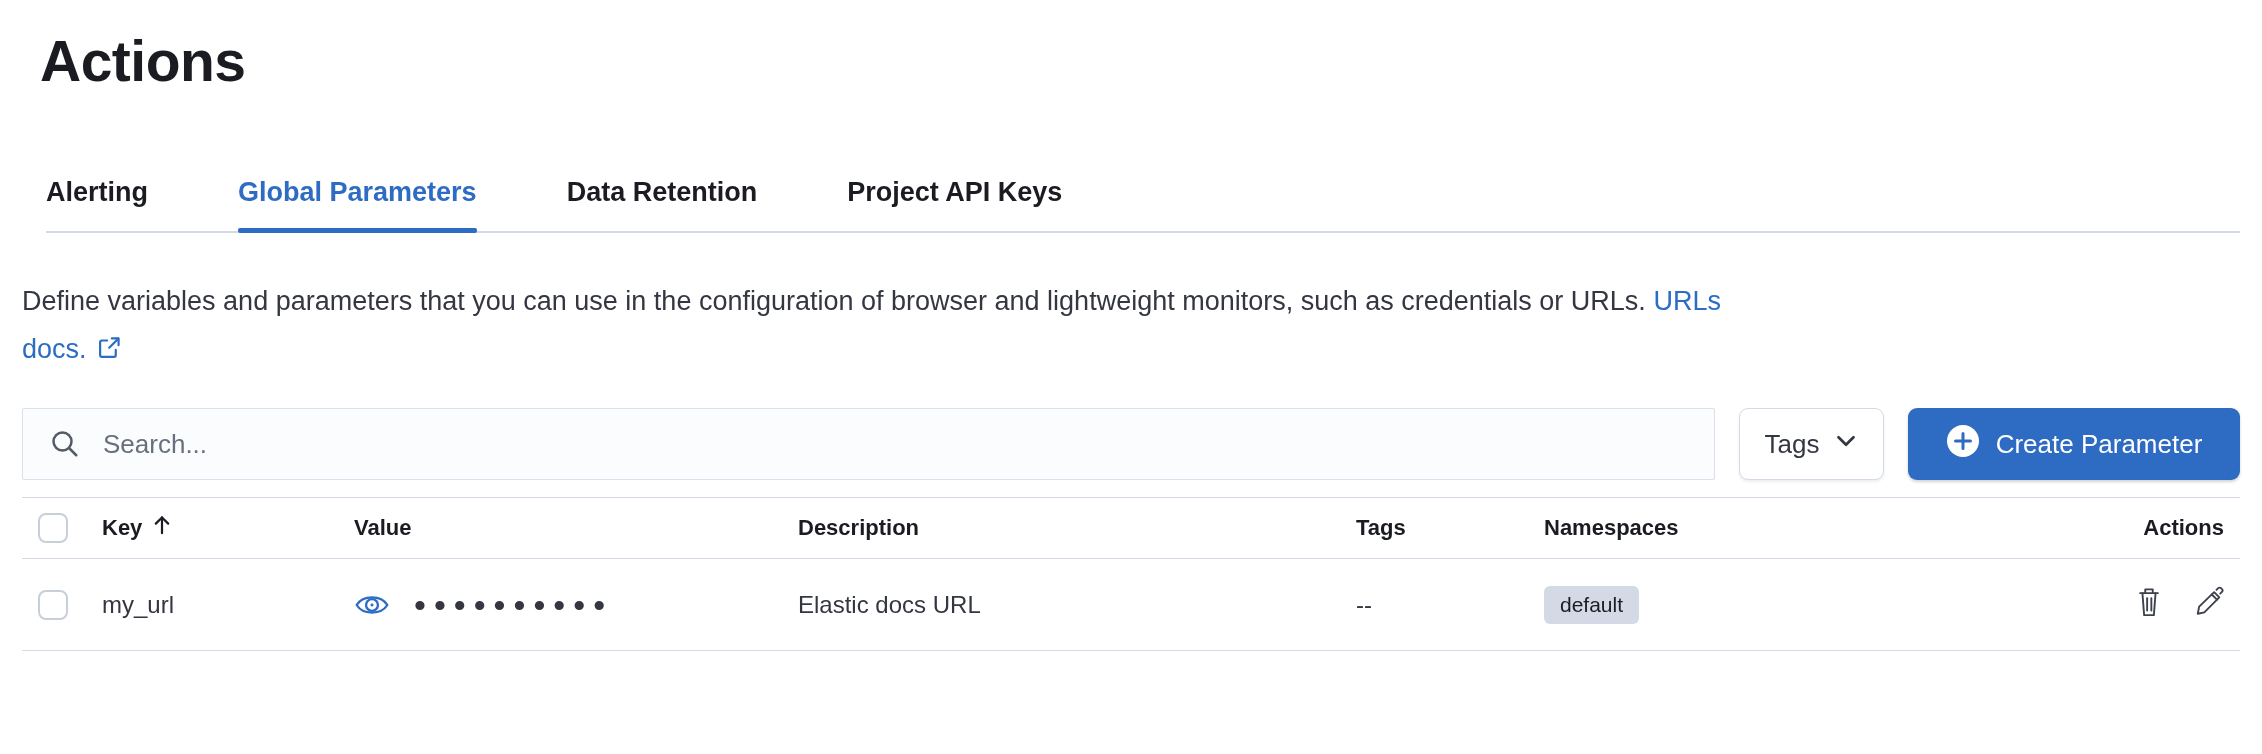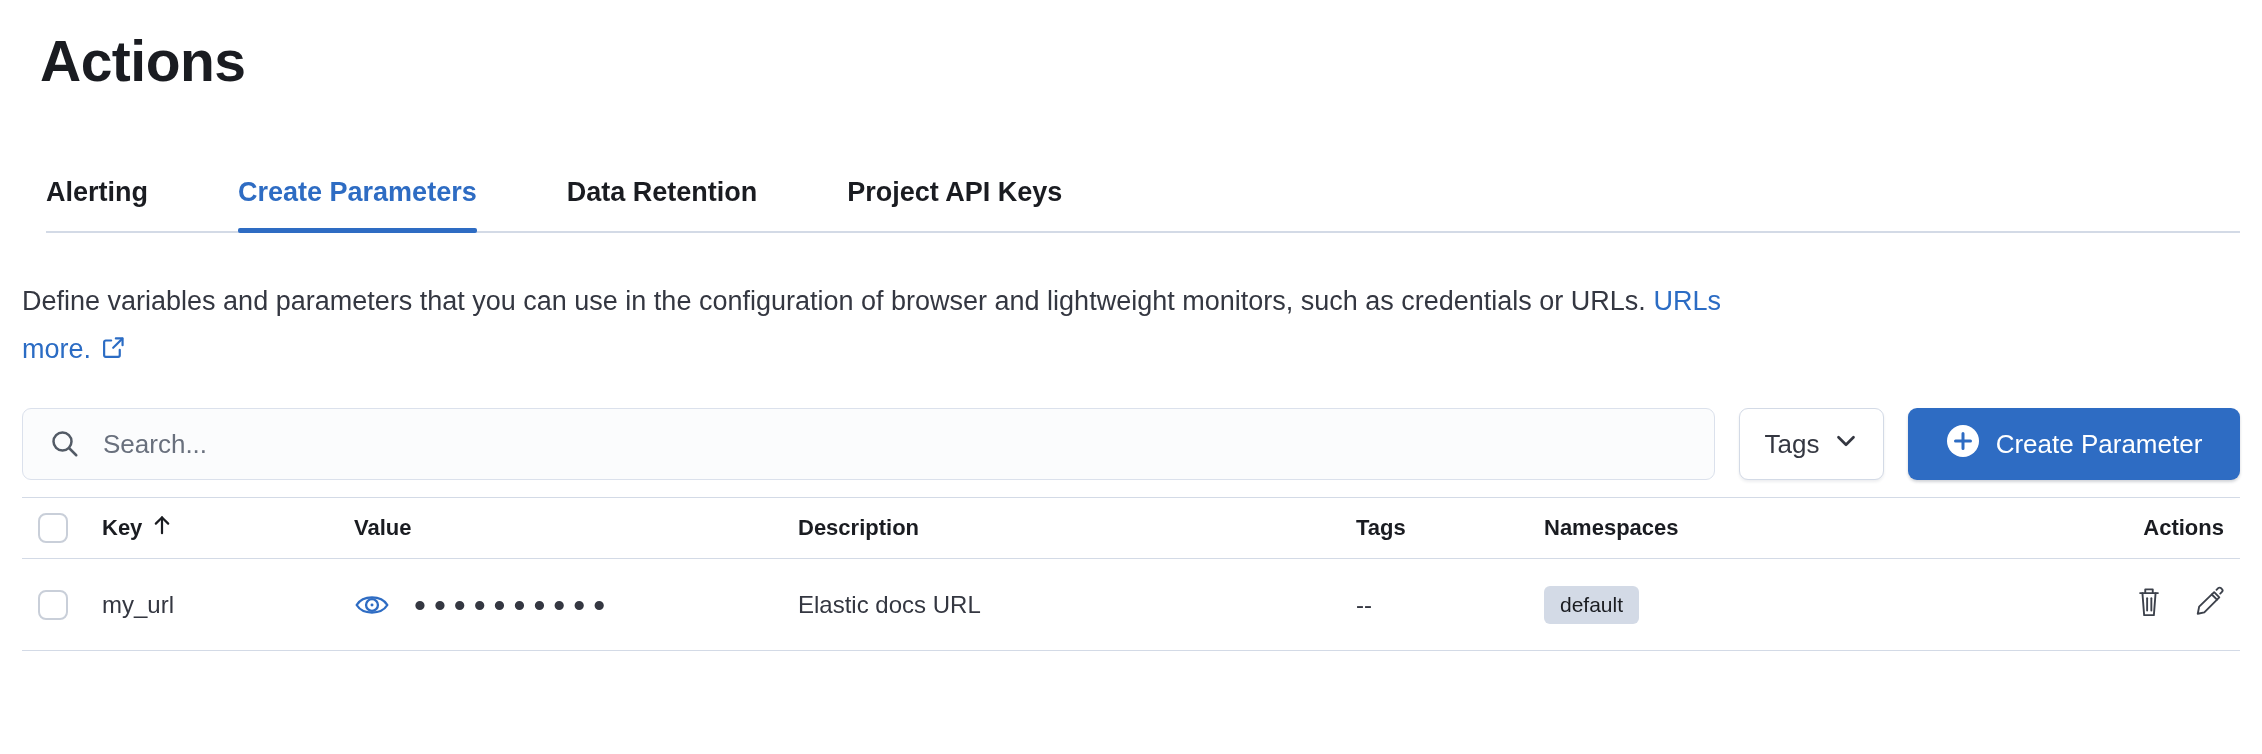--- a/index.html
+++ b/index.html
@@ -24,21 +24,21 @@
     background:var(--c-primary,#2e6cc3); border-radius:2px;}
 
   
   .description{margin-top:44px; font-size:27px; line-height:48px; color:var(--c-text,#343741); max-width:2218px;}
   .learn-link{color:var(--c-link,#2b6cc4); text-decoration:none; font-weight:500; cursor:pointer;}
   .ext-icon{display:inline-block; vertical-align:-2px; margin-left:10px;}
 
   
   .toolbar{display:flex; gap:24px; margin-top:33px; height:72px;}
   .search-wrap{position:relative; flex:1 1 auto;}
-  .search-input{width:100%; height:72px; border:1px solid #dbe1ec; border-radius:9px;
+  .search-input{width:100%; height:72px; border:1px solid #dbe1ec; border-radius:2px;
     background:var(--c-input-bg,#fbfcfd); font-family:inherit; font-size:26px; color:var(--c-text,#343741);
     padding:0 24px 0 80px; outline:none;}
   .search-input::placeholder{color:var(--c-subdued,#69707d);}
   .search-icon{position:absolute; left:28px; top:21px; color:#535b66;}
   .btn{display:flex; align-items:center; justify-content:center; height:72px; border-radius:9px;
     font-family:inherit; font-size:26px; cursor:pointer; border:none;}
   .btn-tags{flex:0 0 145px; gap:15px; background:#fff; border:1px solid var(--c-border,#d3dae6);
     color:var(--c-text,#343741); font-weight:500; box-shadow:0 2px 3px rgba(30,40,60,0.08);}
   .btn-create{flex:0 0 332px; gap:16px; background:var(--c-primary,#2e6cc3); color:#fff; font-weight:500;
     box-shadow:0 2px 3px rgba(30,40,60,0.2);}
@@ -70,27 +70,27 @@
 </style>
 </head>
 <body>
 
 <div class="main">
 
   <h1 class="page-title">Actions</h1>
 
   <div class="tabs">
     <span class="tab">Alerting</span>
-    <span class="tab active">Create Parameters</span>
+    <span class="tab active">Global Parameters</span>
     <span class="tab">Data Retention</span>
     <span class="tab">Project API Keys</span>
   </div>
 
   <p class="description"><span>Define variables and parameters that you can use in the configuration of browser and lightweight monitors, such as credentials or URLs.</span>
-    <a class="learn-link"><span>URLs</span><br><span>more.</span><span class="ext-icon"><svg width="25" height="25" viewBox="0 0 16 16" fill="none" stroke="currentColor" stroke-width="1.4" stroke-linecap="round" stroke-linejoin="round">
+    <a class="learn-link"><span>URLs</span><br><span>docs.</span><span class="ext-icon"><svg width="25" height="25" viewBox="0 0 16 16" fill="none" stroke="currentColor" stroke-width="1.4" stroke-linecap="round" stroke-linejoin="round">
             <path d="M12 9.5v3.5a1 1 0 0 1-1 1H3a1 1 0 0 1-1-1V4.5a1 1 0 0 1 1-1h3.5"></path>
             <path d="M9.5 2.2h4.3v4.3"></path>
             <path d="M13.6 2.4 7.8 8.2"></path>
           </svg></span></a>
   </p>
 
   <div class="toolbar">
     <div class="search-wrap">
       <span class="search-icon">
         <svg width="30" height="30" viewBox="0 0 24 24" fill="none" stroke="currentColor" stroke-width="2" stroke-linecap="round">

